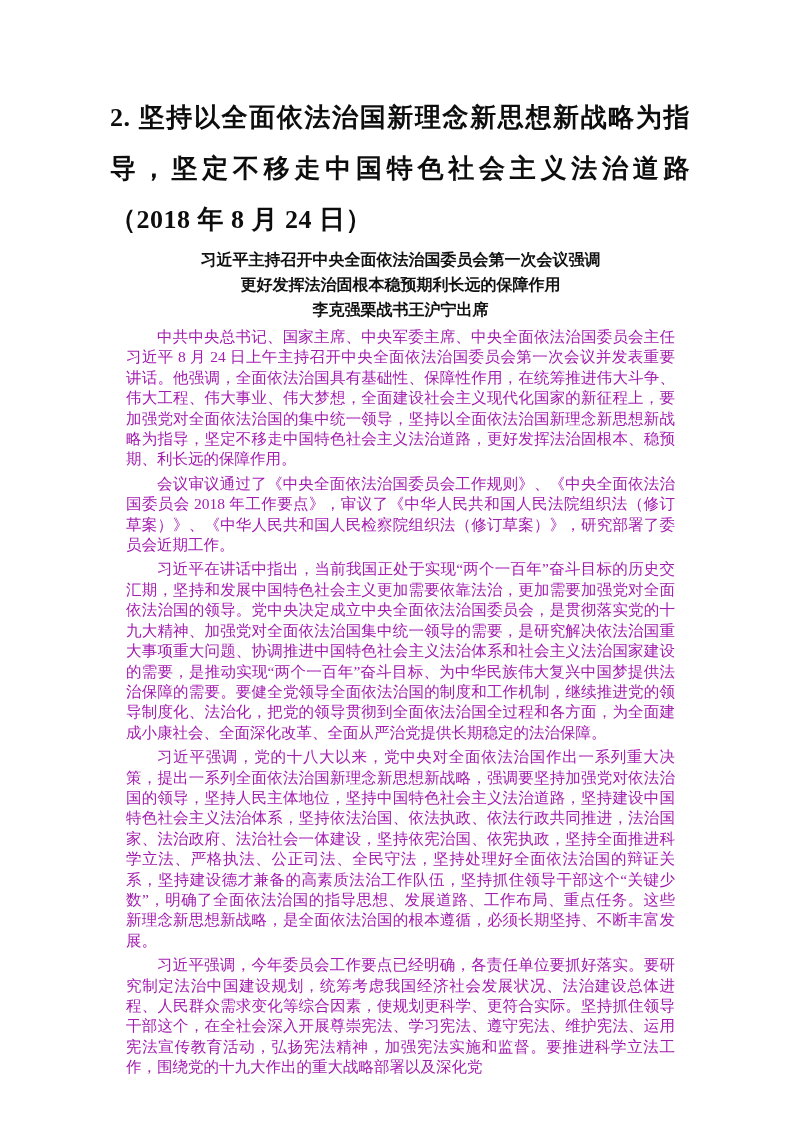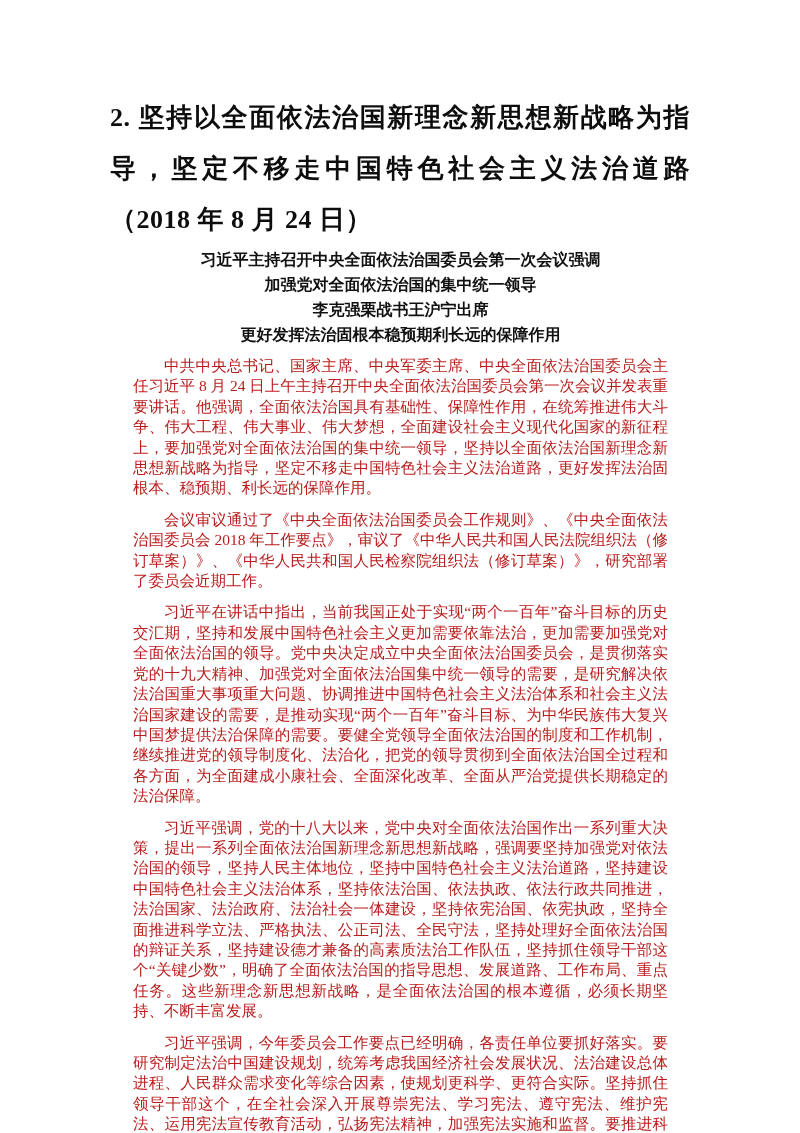--- a/index.html
+++ b/index.html
@@ -36,26 +36,26 @@
     line-height: 21px;
     color: #111111;
   }
   .subtitle-line {
     margin: 4px;
   }
   .body-text {
     margin-top: 7px;
   }
   .para {
-    margin: 11px;
+    margin: 4px;
     font-size: 15.5px;
     line-height: 20.4px;
     text-align: justify;
     text-indent: 2em;
-    color: #b91c1c;
+    color: #a21caf;
   }
   .page-number {
     position: absolute;
     left: 0;
     right: 0;
     bottom: 66px;
     text-align: center;
     font-family: "Liberation Sans", "DejaVu Sans", sans-serif;
     font-size: 12.5px;
     color: #333333;
@@ -64,23 +64,22 @@
 </head>
 <body>
 
 <div class="sheet">
   <div class="content">
 
     <h1 class="doc-title">2. 坚持以全面依法治国新理念新思想新战略为指导，坚定不移走中国特色社会主义法治道路 （2018 年 8 月 24 日）</h1>
 
     <div class="subtitles">
       <div class="subtitle-line">习近平主持召开中央全面依法治国委员会第一次会议强调</div>
-      <div class="subtitle-line">加强党对全面依法治国的集中统一领导</div>
+      <div class="subtitle-line">更好发挥法治固根本稳预期利长远的保障作用</div>
       <div class="subtitle-line">李克强栗战书王沪宁出席</div>
-      <div class="subtitle-line">更好发挥法治固根本稳预期利长远的保障作用</div>
     </div>
 
     <div class="body-text">
       <p class="para">中共中央总书记、国家主席、中央军委主席、中央全面依法治国委员会主任习近平 8 月 24 日上午主持召开中央全面依法治国委员会第一次会议并发表重要讲话。他强调，全面依法治国具有基础性、保障性作用，在统筹推进伟大斗争、伟大工程、伟大事业、伟大梦想，全面建设社会主义现代化国家的新征程上，要加强党对全面依法治国的集中统一领导，坚持以全面依法治国新理念新思想新战略为指导，坚定不移走中国特色社会主义法治道路，更好发挥法治固根本、稳预期、利长远的保障作用。</p>
       <p class="para">会议审议通过了《中央全面依法治国委员会工作规则》、《中央全面依法治国委员会 2018 年工作要点》，审议了《中华人民共和国人民法院组织法（修订草案）》、《中华人民共和国人民检察院组织法（修订草案）》，研究部署了委员会近期工作。</p>
       <p class="para">习近平在讲话中指出，当前我国正处于实现“两个一百年”奋斗目标的历史交汇期，坚持和发展中国特色社会主义更加需要依靠法治，更加需要加强党对全面依法治国的领导。党中央决定成立中央全面依法治国委员会，是贯彻落实党的十九大精神、加强党对全面依法治国集中统一领导的需要，是研究解决依法治国重大事项重大问题、协调推进中国特色社会主义法治体系和社会主义法治国家建设的需要，是推动实现“两个一百年”奋斗目标、为中华民族伟大复兴中国梦提供法治保障的需要。要健全党领导全面依法治国的制度和工作机制，继续推进党的领导制度化、法治化，把党的领导贯彻到全面依法治国全过程和各方面，为全面建成小康社会、全面深化改革、全面从严治党提供长期稳定的法治保障。</p>
       <p class="para">习近平强调，党的十八大以来，党中央对全面依法治国作出一系列重大决策，提出一系列全面依法治国新理念新思想新战略，强调要坚持加强党对依法治国的领导，坚持人民主体地位，坚持中国特色社会主义法治道路，坚持建设中国特色社会主义法治体系，坚持依法治国、依法执政、依法行政共同推进，法治国家、法治政府、法治社会一体建设，坚持依宪治国、依宪执政，坚持全面推进科学立法、严格执法、公正司法、全民守法，坚持处理好全面依法治国的辩证关系，坚持建设德才兼备的高素质法治工作队伍，坚持抓住领导干部这个“关键少数”，明确了全面依法治国的指导思想、发展道路、工作布局、重点任务。这些新理念新思想新战略，是全面依法治国的根本遵循，必须长期坚持、不断丰富发展。</p>
       <p class="para">习近平强调，今年委员会工作要点已经明确，各责任单位要抓好落实。要研究制定法治中国建设规划，统筹考虑我国经济社会发展状况、法治建设总体进程、人民群众需求变化等综合因素，使规划更科学、更符合实际。坚持抓住领导干部这个，在全社会深入开展尊崇宪法、学习宪法、遵守宪法、维护宪法、运用宪法宣传教育活动，弘扬宪法精神，加强宪法实施和监督。要推进科学立法工作，围绕党的十九大作出的重大战略部署以及深化党</p>
     </div>
 

